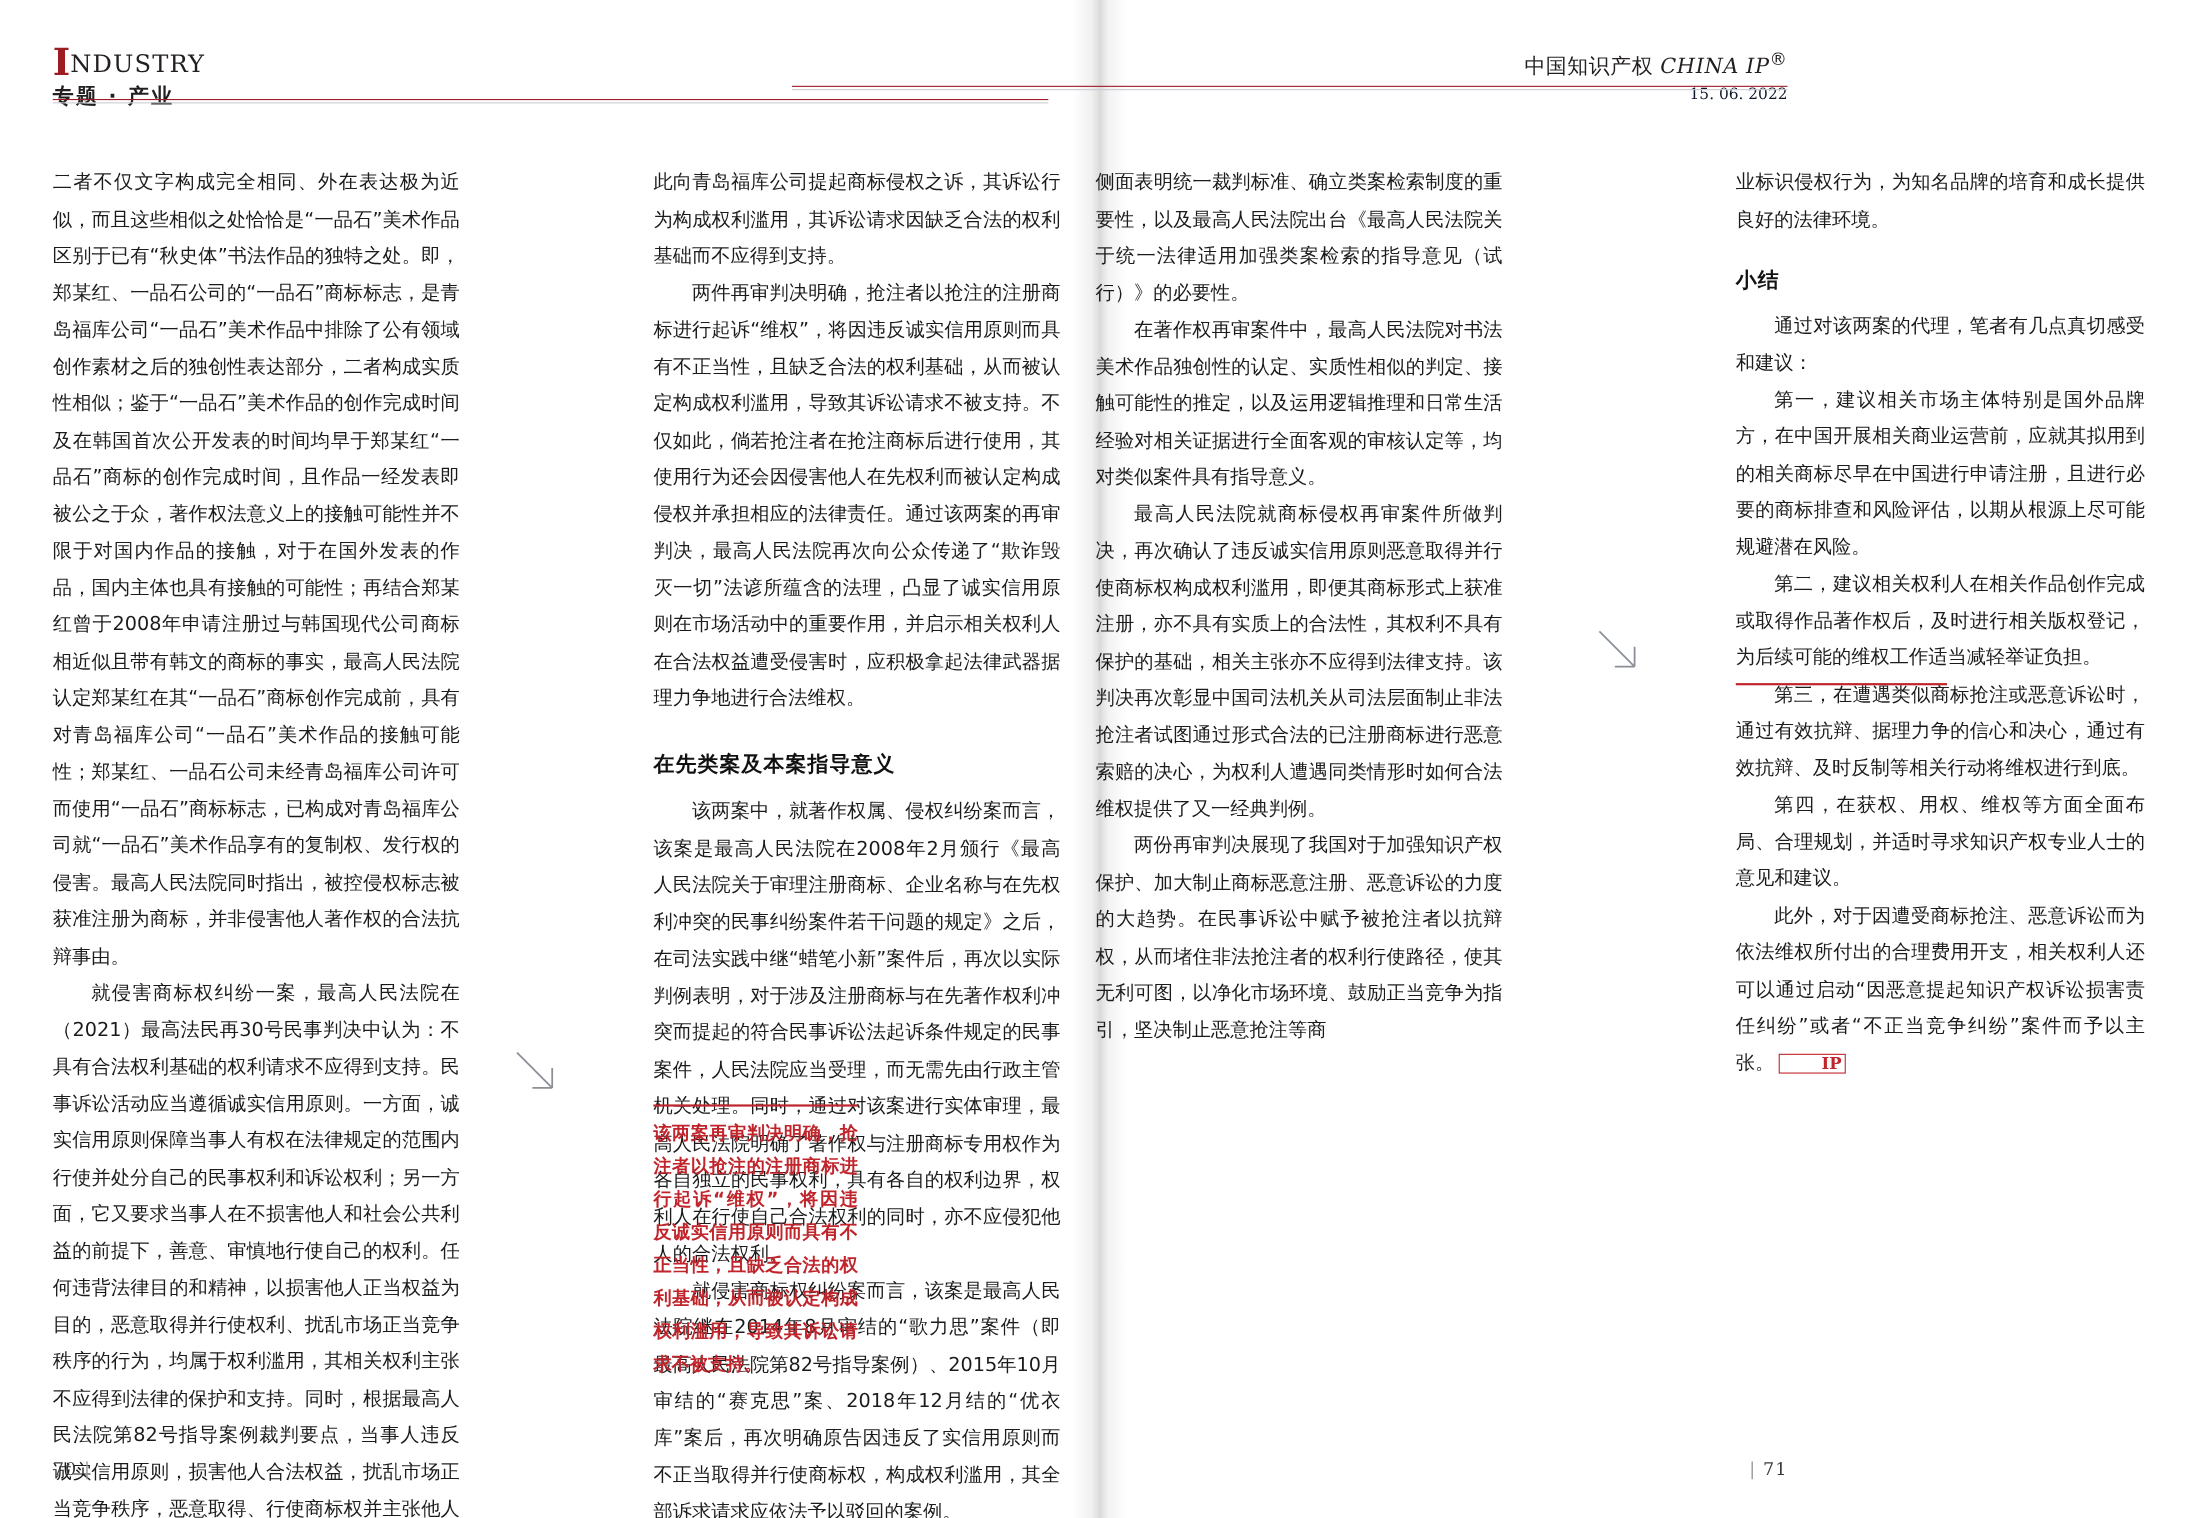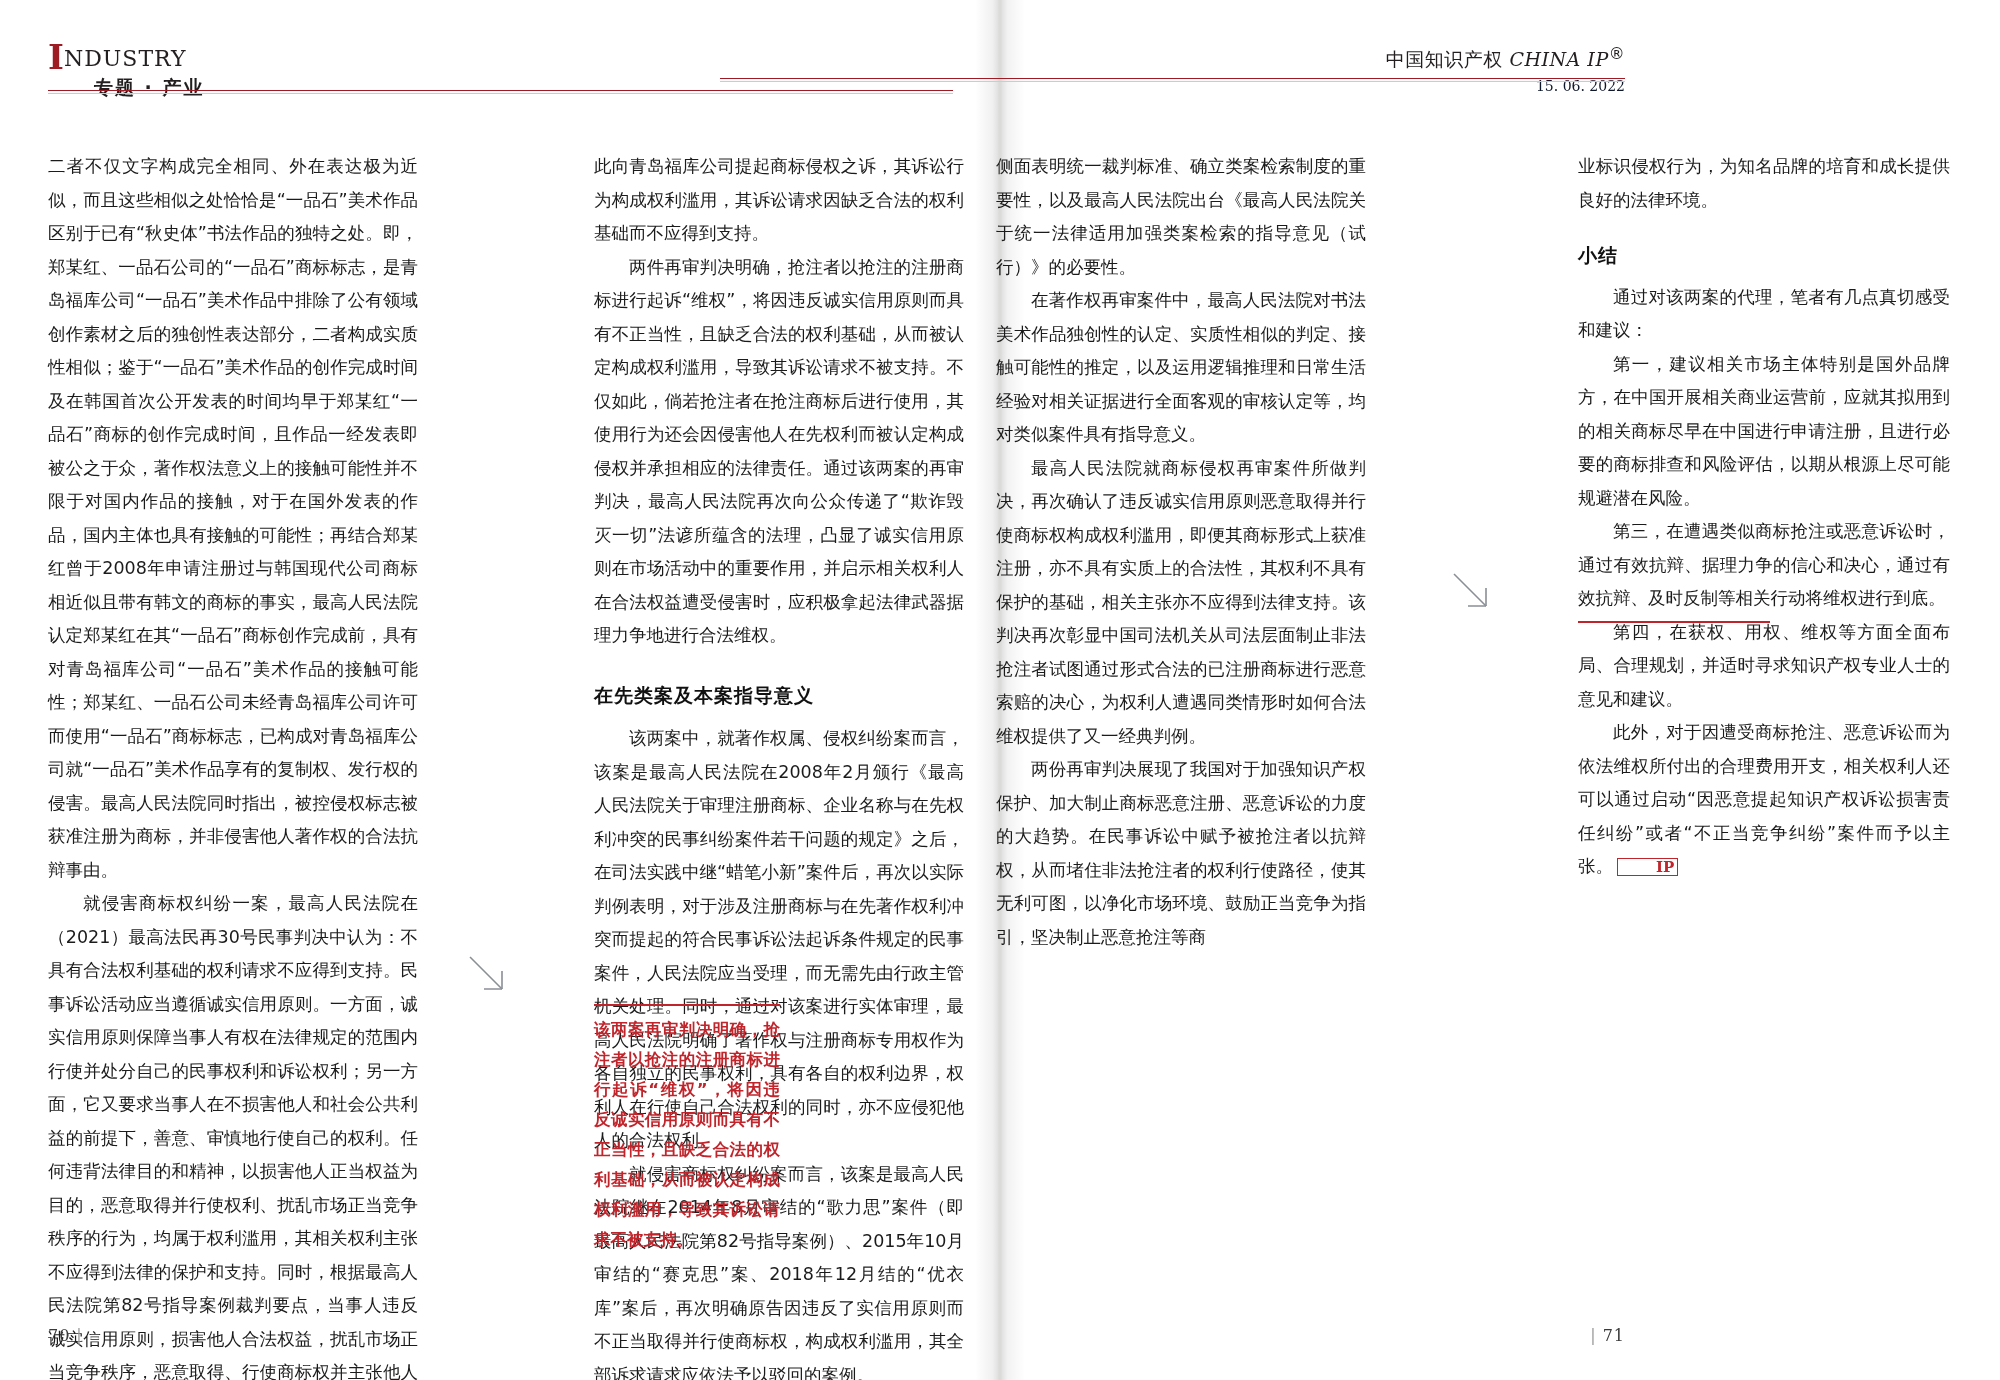--- a/index.html
+++ b/index.html
@@ -25,21 +25,21 @@
   .hdr-I{
     display:inline-block;color:#9e1b23;font-family:"DejaVu Serif","Liberation Serif",serif;
     font-size:34px;font-weight:bold;line-height:30px;vertical-align:top;
   }
   .hdr-ndustry{
     display:inline-block;font-family:"DejaVu Serif","Liberation Serif",serif;
     font-size:22px;letter-spacing:1px;color:#231f20;vertical-align:top;margin-top:4px;
   }
   .hdr-cn{
     font-family:"DejaVu Sans","Liberation Sans",sans-serif;
-    font-size:19px;color:#231f20;margin-top:3px;letter-spacing:2px;font-weight:bold;margin-left:46px;
+    font-size:19px;color:#231f20;margin-top:3px;letter-spacing:2px;font-weight:bold;
   }
   .hdr-rule-l{position:absolute;left:48px;top:90px;width:905px;height:1px;background:#9e1b23;}
   .hdr-rule-l2{position:absolute;left:48px;top:93px;width:905px;height:1px;background:#c9ccd1;}
 
   
   .hdr-right{position:absolute;right:48px;top:44px;text-align:right;}
   .hdr-brand{font-size:19px;color:#231f20;letter-spacing:.5px;}
   .hdr-brand .en{font-family:"DejaVu Serif","Liberation Serif",serif;font-style:italic;}
   .hdr-date{font-size:14px;color:#0f172a;margin-top:5px;font-family:"DejaVu Serif","Liberation Serif",serif;}
   .hdr-rule-r{position:absolute;right:48px;top:78px;width:905px;height:1px;background:#9e1b23;}
@@ -139,20 +139,21 @@
     <p>在著作权再审案件中，最高人民法院对书法美术作品独创性的认定、实质性相似的判定、接触可能性的推定，以及运用逻辑推理和日常生活经验对相关证据进行全面客观的审核认定等，均对类似案件具有指导意义。</p>
     <p>最高人民法院就商标侵权再审案件所做判决，再次确认了违反诚实信用原则恶意取得并行使商标权构成权利滥用，即便其商标形式上获准注册，亦不具有实质上的合法性，其权利不具有保护的基础，相关主张亦不应得到法律支持。该判决再次彰显中国司法机关从司法层面制止非法抢注者试图通过形式合法的已注册商标进行恶意索赔的决心，为权利人遭遇同类情形时如何合法维权提供了又一经典判例。</p>
     <p>两份再审判决展现了我国对于加强知识产权保护、加大制止商标恶意注册、恶意诉讼的力度的大趋势。在民事诉讼中赋予被抢注者以抗辩权，从而堵住非法抢注者的权利行使路径，使其无利可图，以净化市场环境、鼓励正当竞争为指引，坚决制止恶意抢注等商</p>
   </div>
 
   <div class="col c4" style="width:372px;">
     <p class="noind">业标识侵权行为，为知名品牌的培育和成长提供良好的法律环境。</p>
     <div class="sub-h2">小结</div>
     <p>通过对该两案的代理，笔者有几点真切感受和建议：</p>
     <p>第一，建议相关市场主体特别是国外品牌方，在中国开展相关商业运营前，应就其拟用到的相关商标尽早在中国进行申请注册，且进行必要的商标排查和风险评估，以期从根源上尽可能规避潜在风险。</p>
+    <p>第二，建议相关权利人在相关作品创作完成或取得作品著作权后，及时进行相关版权登记，为后续可能的维权工作适当减轻举证负担。</p>
     <p>第三，在遭遇类似商标抢注或恶意诉讼时，通过有效抗辩、据理力争的信心和决心，通过有效抗辩、及时反制等相关行动将维权进行到底。</p>
     <p>第四，在获权、用权、维权等方面全面布局、合理规划，并适时寻求知识产权专业人士的意见和建议。</p>
     <p><span>此外，对于因遭受商标抢注、恶意诉讼而为依法维权所付出的合理费用开支，相关权利人还可以通过启动“因恶意提起知识产权诉讼损害责任纠纷”或者“不正当竞争纠纷”案件而予以主张。</span><span class="endmark">IP</span></p>
   </div>
 
   <div class="pull pull-left">该两案再审判决明确，抢注者以抢注的注册商标进行起诉“维权”，将因违反诚实信用原则而具有不正当性，且缺乏合法的权利基础，从而被认定构成权利滥用，导致其诉讼请求不被支持。</div>
   <div class="pull-rule" style="left:594px;top:1004px;width:186px;height:2px;"></div>
   <svg class="arrow" width="46" height="46" viewBox="0 0 46 46" style="left:468px;top:955px;">
     <path d="M2 2 L34 34" stroke="#8a8f96" stroke-width="1.6" fill="none"></path>
     <path d="M34 34 L34 16 M34 34 L16 34" stroke="#8a8f96" stroke-width="1.6" fill="none"></path>

